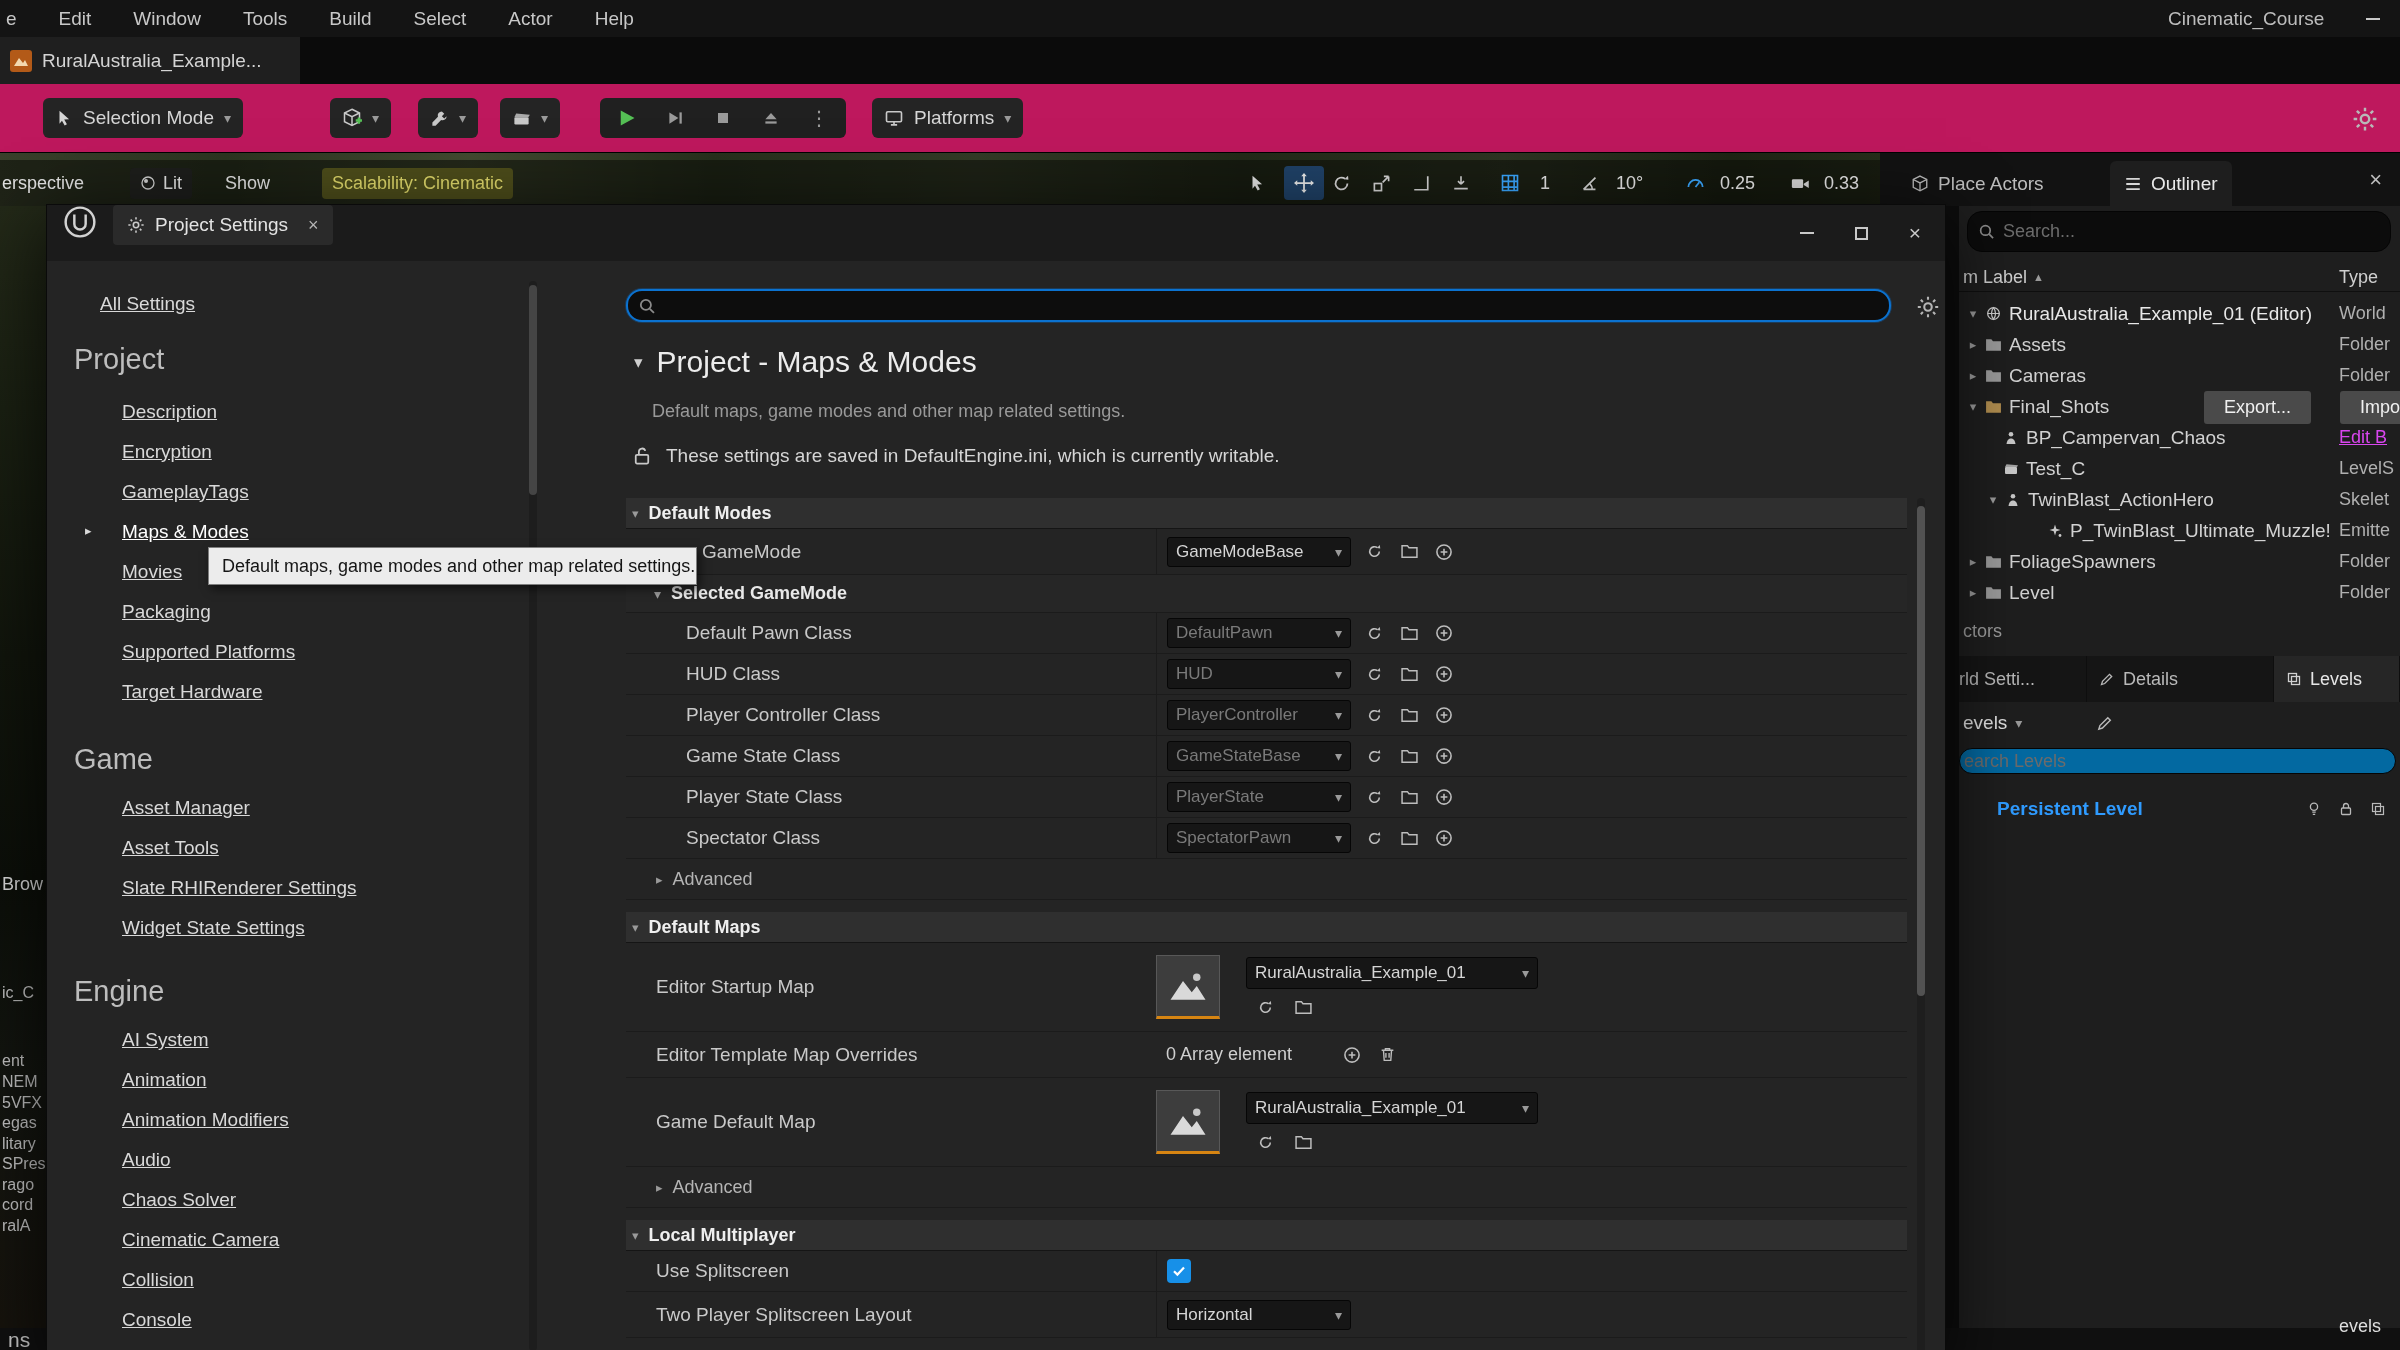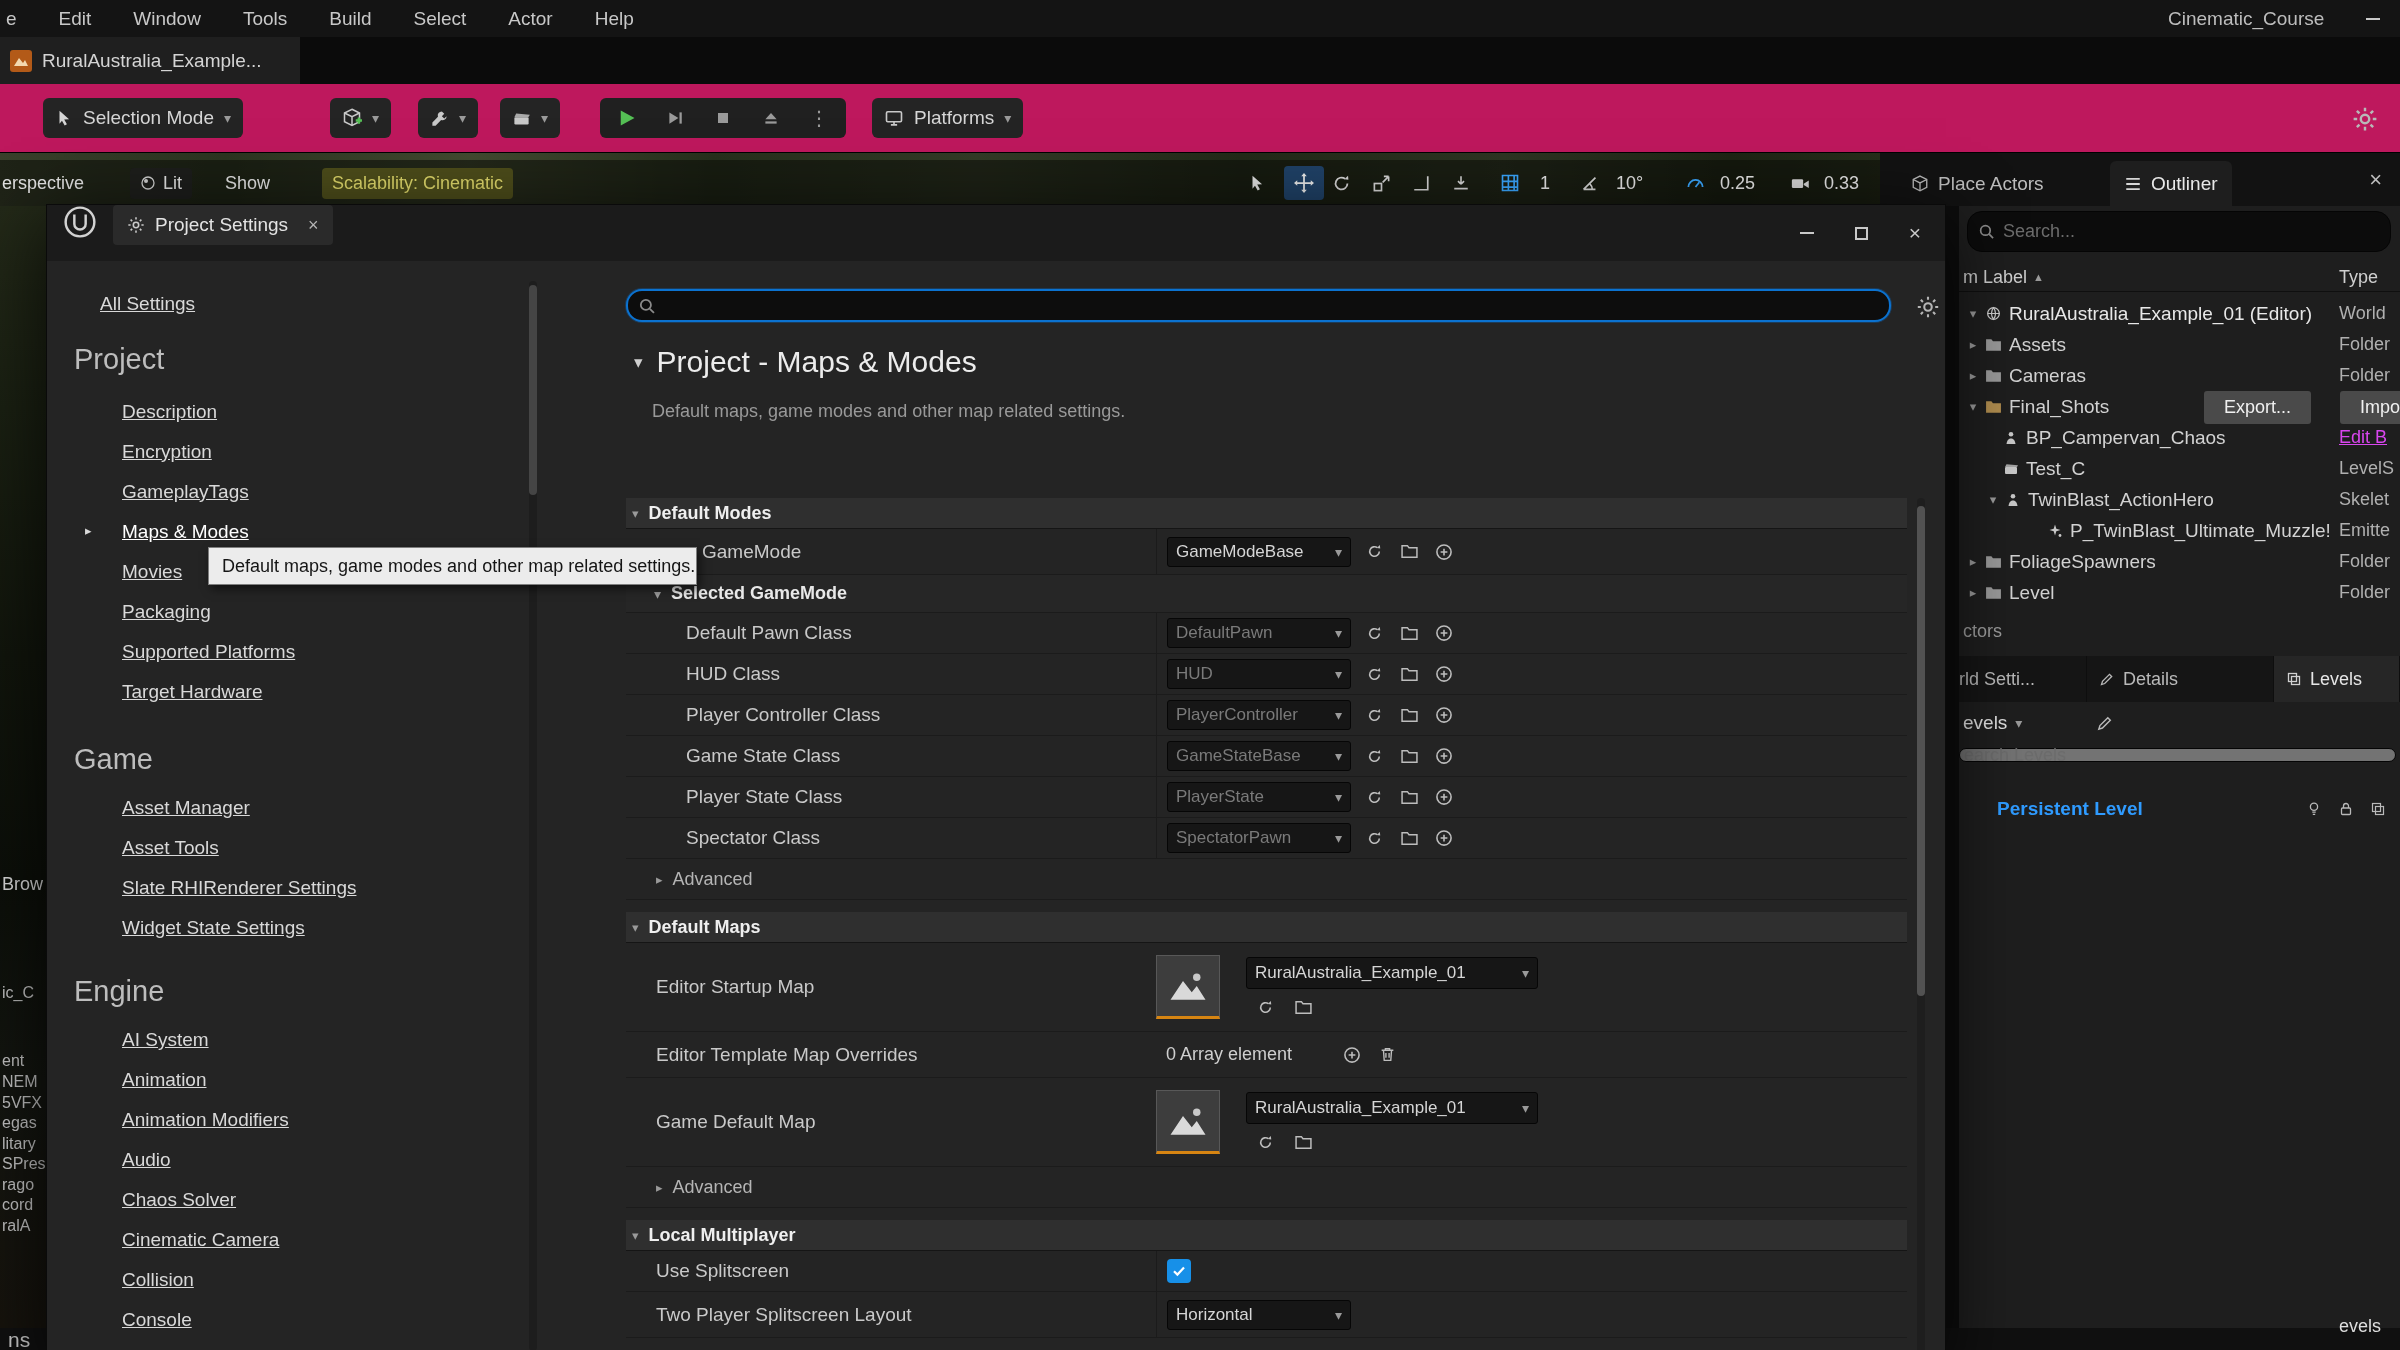--- a/index.html
+++ b/index.html
@@ -60,21 +60,21 @@
 .orow .oic{margin:0 7px 0 4px;flex:none}
 .otype{position:absolute;left:380px;width:61px;overflow:hidden;color:#b0b0b0;font-size:18px}
 .otype.link{color:#d946ef;text-decoration:underline}
 .pl0{padding-left:6px}.pl1{padding-left:40px}.pl2{padding-left:26px}.pl3{padding-left:84px}
 .o-footer{position:absolute;left:4px;top:415px;font-size:18px;color:#9c9c9c}
 .o-tabs{position:absolute;left:0;top:450px;width:441px;height:46px;background:#151515;display:flex;align-items:stretch}
 .o-tab{display:flex;align-items:center;gap:8px;padding:0 12px;font-size:18px;color:#b9b9b9;border-right:1px solid #0e0e0e}
 .o-tab.first{padding-left:0}
 .o-tab.selected{background:#262626;color:#e6e6e6}
 .o-levels{position:absolute;left:4px;top:501px;width:433px;height:32px;display:flex;align-items:center;gap:8px;font-size:19px;color:#e0e0e0}
-.o-slv{position:absolute;left:0px;top:542px;width:437px;height:14px;background:#737373;border:1px solid #050505;border-radius:14px;display:flex;align-items:center}
+.o-slv{position:absolute;left:0px;top:542px;width:437px;height:26px;background:#0369a1;border:1px solid #050505;border-radius:14px;display:flex;align-items:center}
 .o-slv input{width:380px;font-size:18px;padding-left:4px}
 .o-persist{position:absolute;left:0;top:586px;width:441px;height:34px;display:flex;align-items:center}
 .persist-label{margin-left:38px;color:#2f9bff;font-size:19px;font-weight:bold}
 .persist-icons{position:absolute;right:14px;display:flex;gap:16px;color:#b9b9b9}
 
 
 .leftstrip{position:absolute;left:0;top:206px;width:46px;height:1122px;
 background:linear-gradient(180deg,#232918 0%,#1a2012 18%,#11150c 40%,#0c0f09 60%,#131510 78%,#16130d 100%);overflow:hidden}
 .frag{position:absolute;left:2px;font-size:16px;color:#c2c2c2;white-space:nowrap}
 .frag.big{font-size:18px;color:#dadada}
@@ -639,20 +639,29 @@
         <span class="page-title">Project - Maps &amp; Modes</span>
       </div>
       <span class="page-sub">Default maps, game modes and other map related settings.</span>
       <div class="btn" style="left:1578px">
           <span>Export...</span>
         </div>
       <div class="btn" style="left:1714px">
           <span>Import...</span>
         </div>
 
+      <div class="notice">
+        <span>
+            <svg width="20" height="20" viewBox="0 0 16 16">
+              <rect x="3" y="7" width="10" height="7" rx="1" fill="none" stroke="#c9c9c9" stroke-width="1.4"></rect>
+              <path d="M5.5 7V4.6a2.6 2.6 0 0 1 5.1-.7" fill="none" stroke="#c9c9c9" stroke-width="1.4"></path>
+            </svg>
+          </span>
+        <span>These settings are saved in DefaultEngine.ini, which is currently writable.</span>
+      </div>
 
       <div class="sections">
 
         <div class="cat">
           <span class="chev">▾</span>
           <span>Default Modes</span>
         </div>
 
         <div class="srow h46">
           <span class="lbl ind76">GameMode</span>

